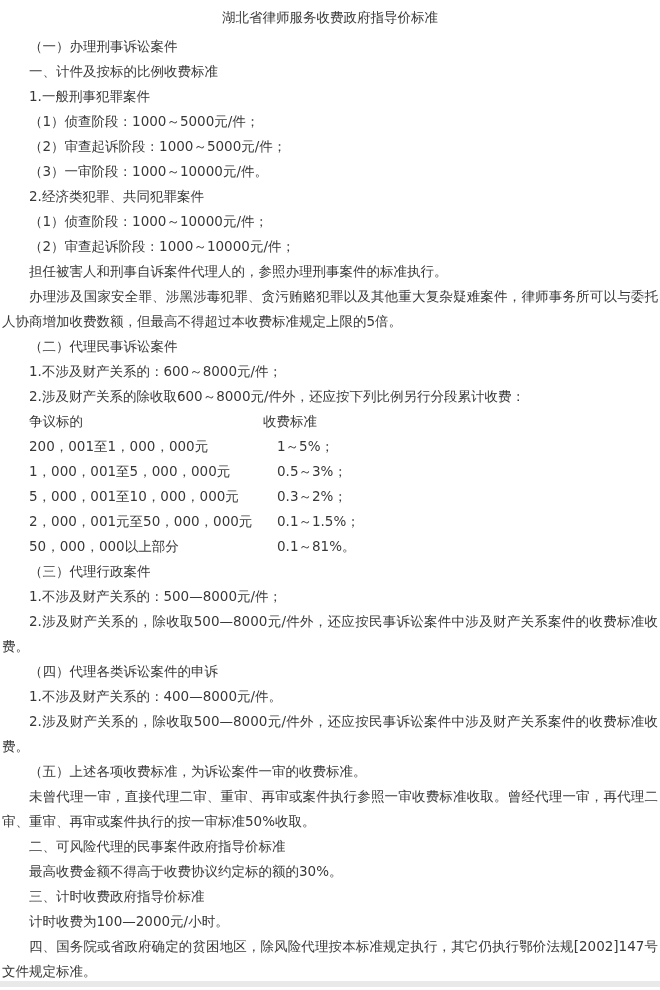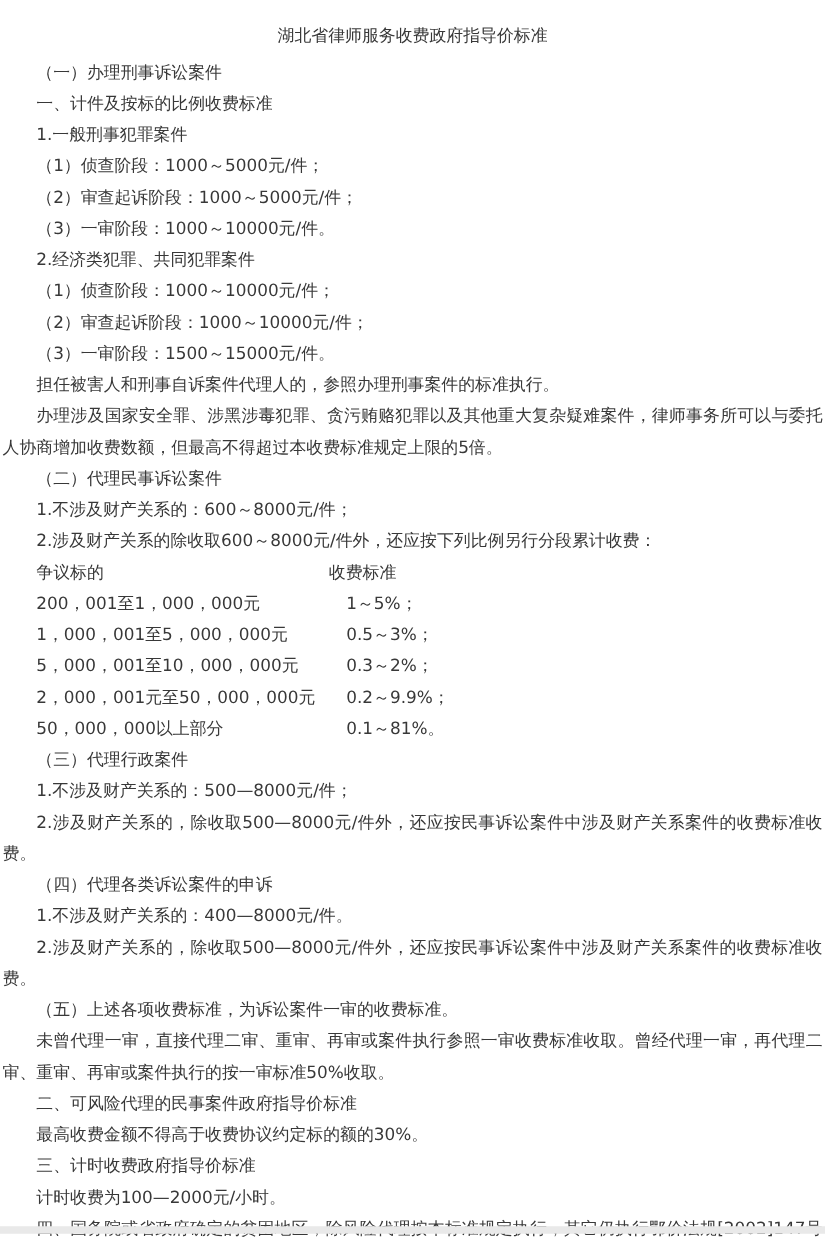--- a/index.html
+++ b/index.html
@@ -14,21 +14,21 @@
     box-sizing: border-box;
     padding: 5px 2px 0 2px;
     overflow: hidden;
     background: #ffffff;
     color: #383838;
     font-family: "DejaVu Sans", "Liberation Sans", sans-serif;
     font-size: 13.5px;
     line-height: 25px;
   }
   .doc-title {
-    margin: 12px 0 4px 0;
+    margin: 0 0 4px 0;
     font-size: 13.5px;
     font-weight: 400;
     text-align: center;
     line-height: 25px;
   }
   .para {
     margin: 0;
     text-indent: 27px;
     word-break: break-all;
     text-align: justify;
@@ -68,21 +68,20 @@
 
   <p class="para">（一）办理刑事诉讼案件</p>
   <p class="para">一、计件及按标的比例收费标准</p>
   <p class="para">1.一般刑事犯罪案件</p>
   <p class="para">（1）侦查阶段：1000～5000元/件；</p>
   <p class="para">（2）审查起诉阶段：1000～5000元/件；</p>
   <p class="para">（3）一审阶段：1000～10000元/件。</p>
   <p class="para">2.经济类犯罪、共同犯罪案件</p>
   <p class="para">（1）侦查阶段：1000～10000元/件；</p>
   <p class="para">（2）审查起诉阶段：1000～10000元/件；</p>
-  <p class="para">（3）一审阶段：1500～15000元/件。</p>
   <p class="para">担任被害人和刑事自诉案件代理人的，参照办理刑事案件的标准执行。</p>
   <p class="para">办理涉及国家安全罪、涉黑涉毒犯罪、贪污贿赂犯罪以及其他重大复杂疑难案件，律师事务所可以与委托人协商增加收费数额，但最高不得超过本收费标准规定上限的5倍。</p>
   <p class="para">（二）代理民事诉讼案件</p>
   <p class="para">1.不涉及财产关系的：600～8000元/件；</p>
   <p class="para">2.涉及财产关系的除收取600～8000元/件外，还应按下列比例另行分段累计收费：</p>
 
   <div class="fee-table">
     <div class="row header">
       <span class="c1">争议标的</span>
       <span class="c2">收费标准</span>
@@ -94,21 +93,21 @@
     <div class="row values">
       <span class="c1">1，000，001至5，000，000元</span>
       <span class="c2">0.5～3%；</span>
     </div>
     <div class="row values">
       <span class="c1">5，000，001至10，000，000元</span>
       <span class="c2">0.3～2%；</span>
     </div>
     <div class="row values">
       <span class="c1">2，000，001元至50，000，000元</span>
-      <span class="c2">0.2～9.9%；</span>
+      <span class="c2">0.1～1.5%；</span>
     </div>
     <div class="row values">
       <span class="c1">50，000，000以上部分</span>
       <span class="c2">0.1～81%。</span>
     </div>
   </div>
 
   <p class="para">（三）代理行政案件</p>
   <p class="para">1.不涉及财产关系的：500—8000元/件；</p>
   <p class="para">2.涉及财产关系的，除收取500—8000元/件外，还应按民事诉讼案件中涉及财产关系案件的收费标准收费。</p>

